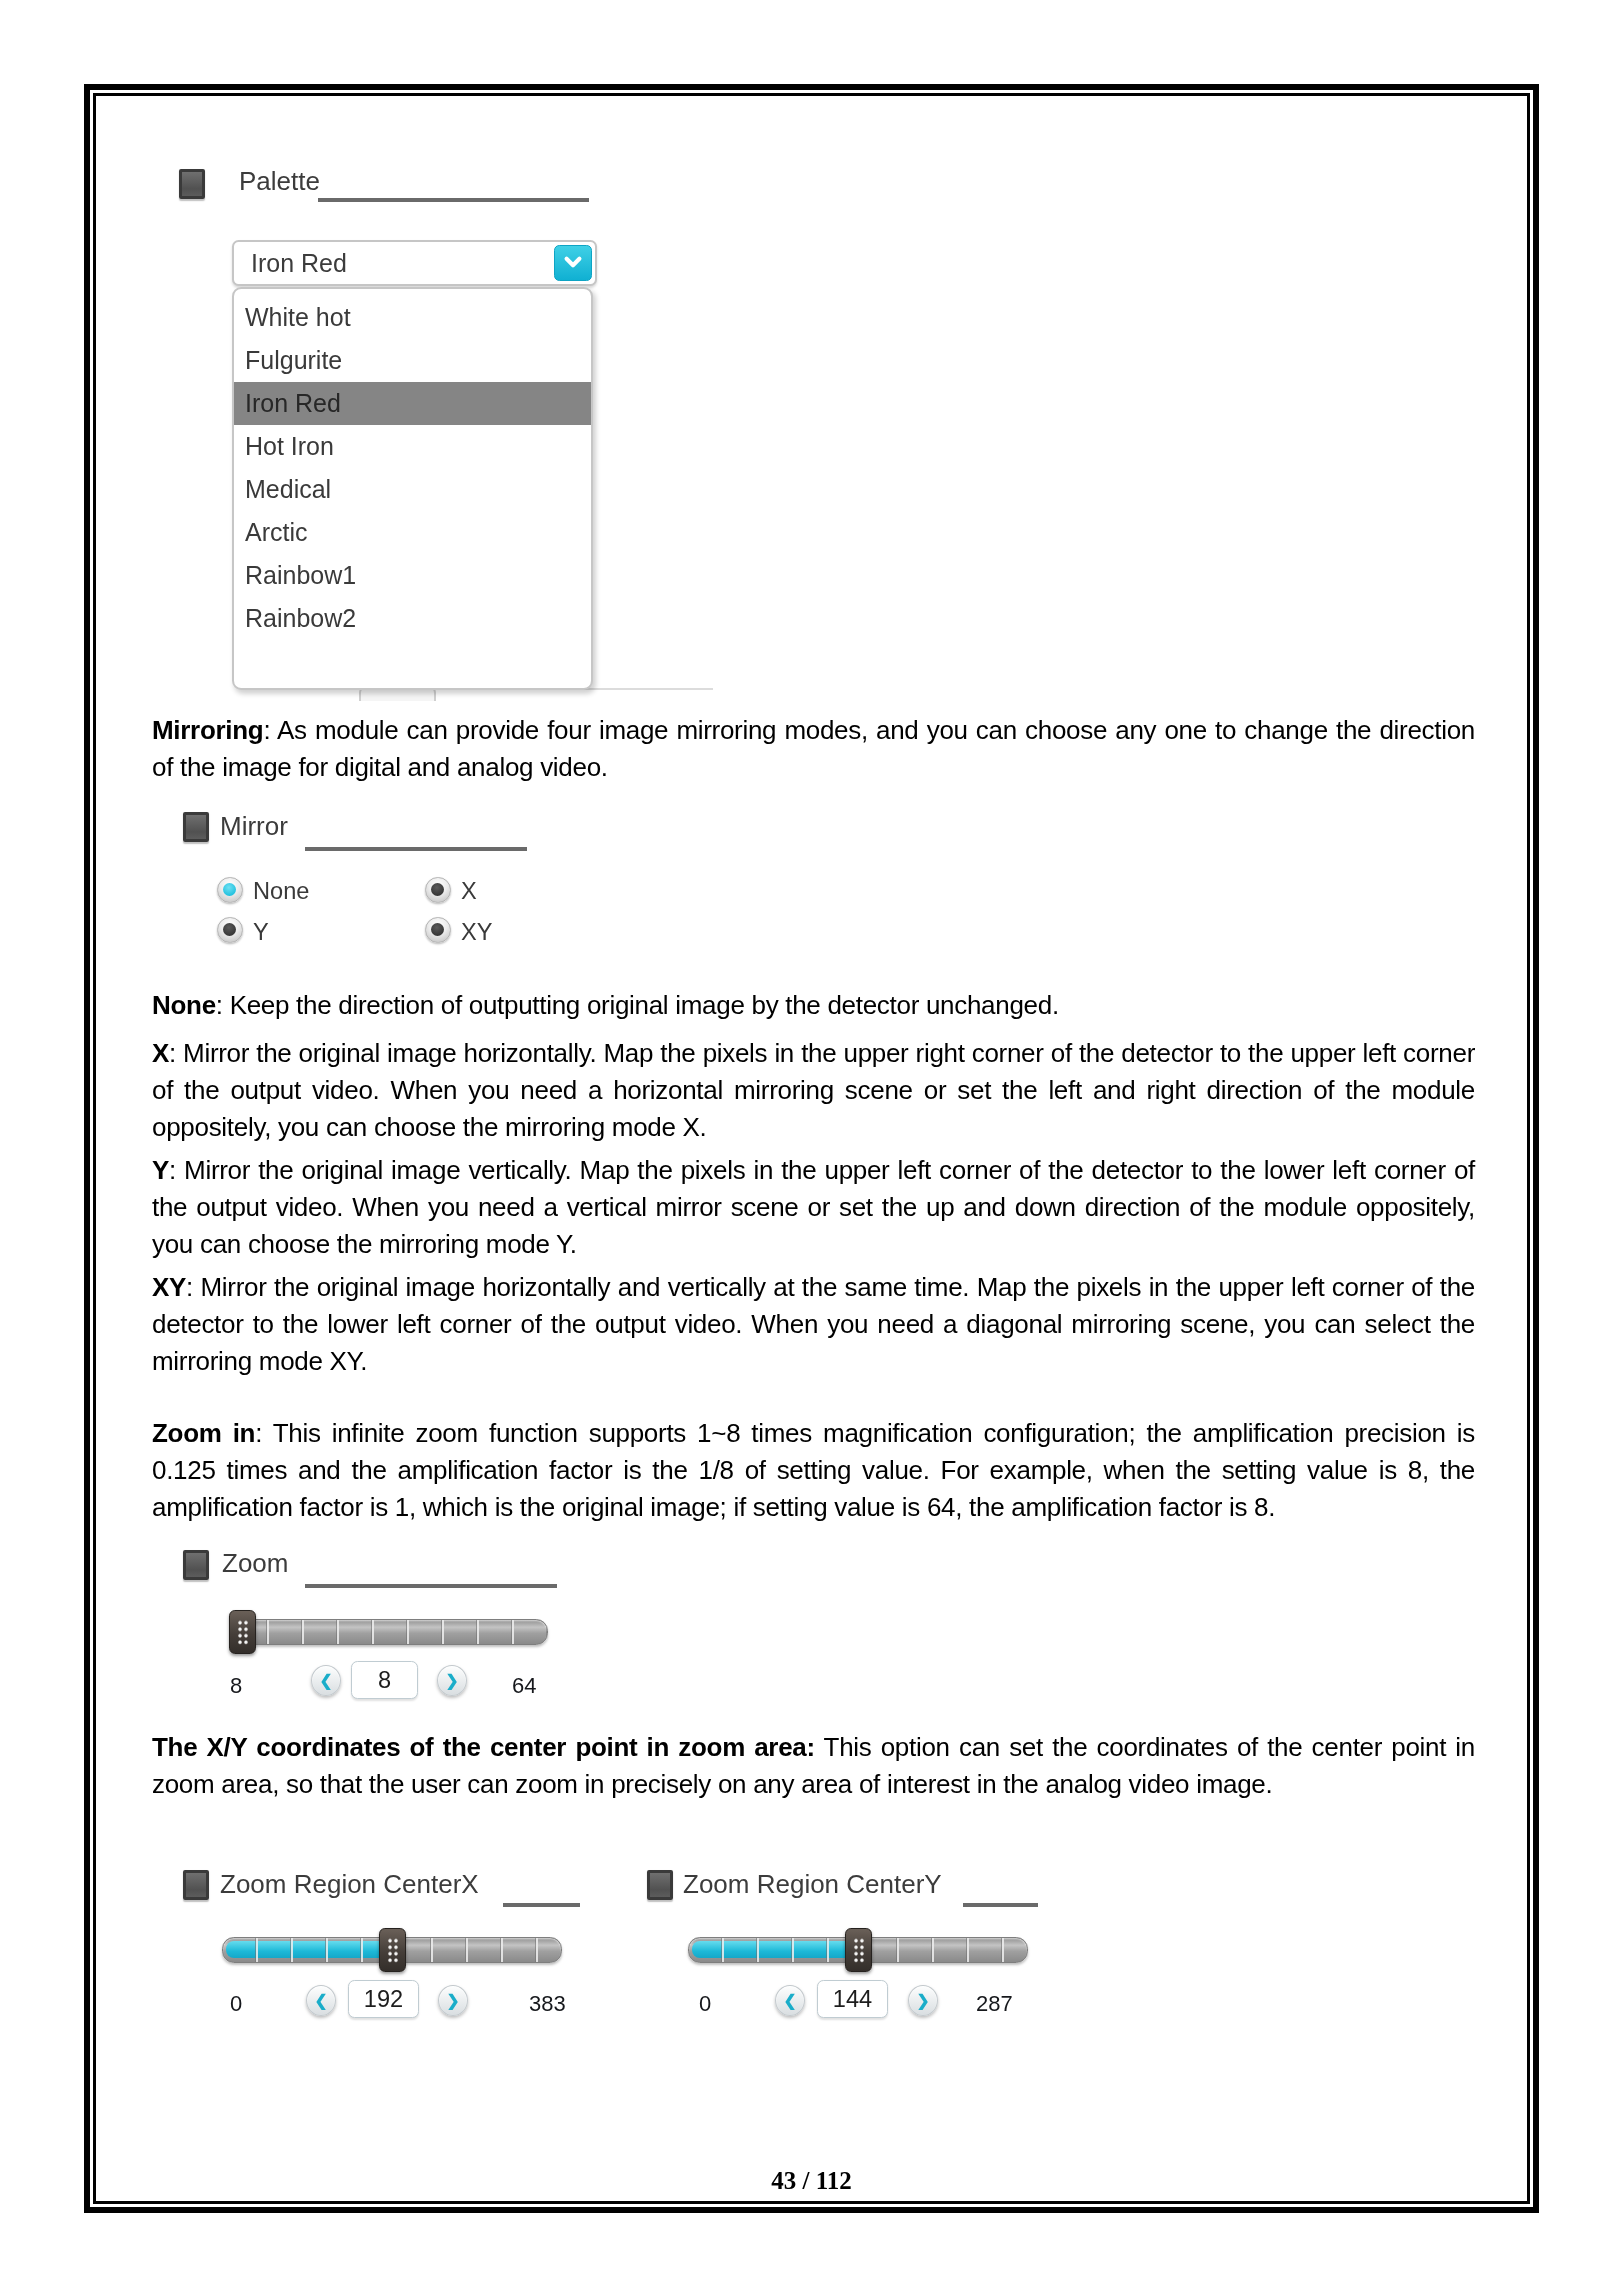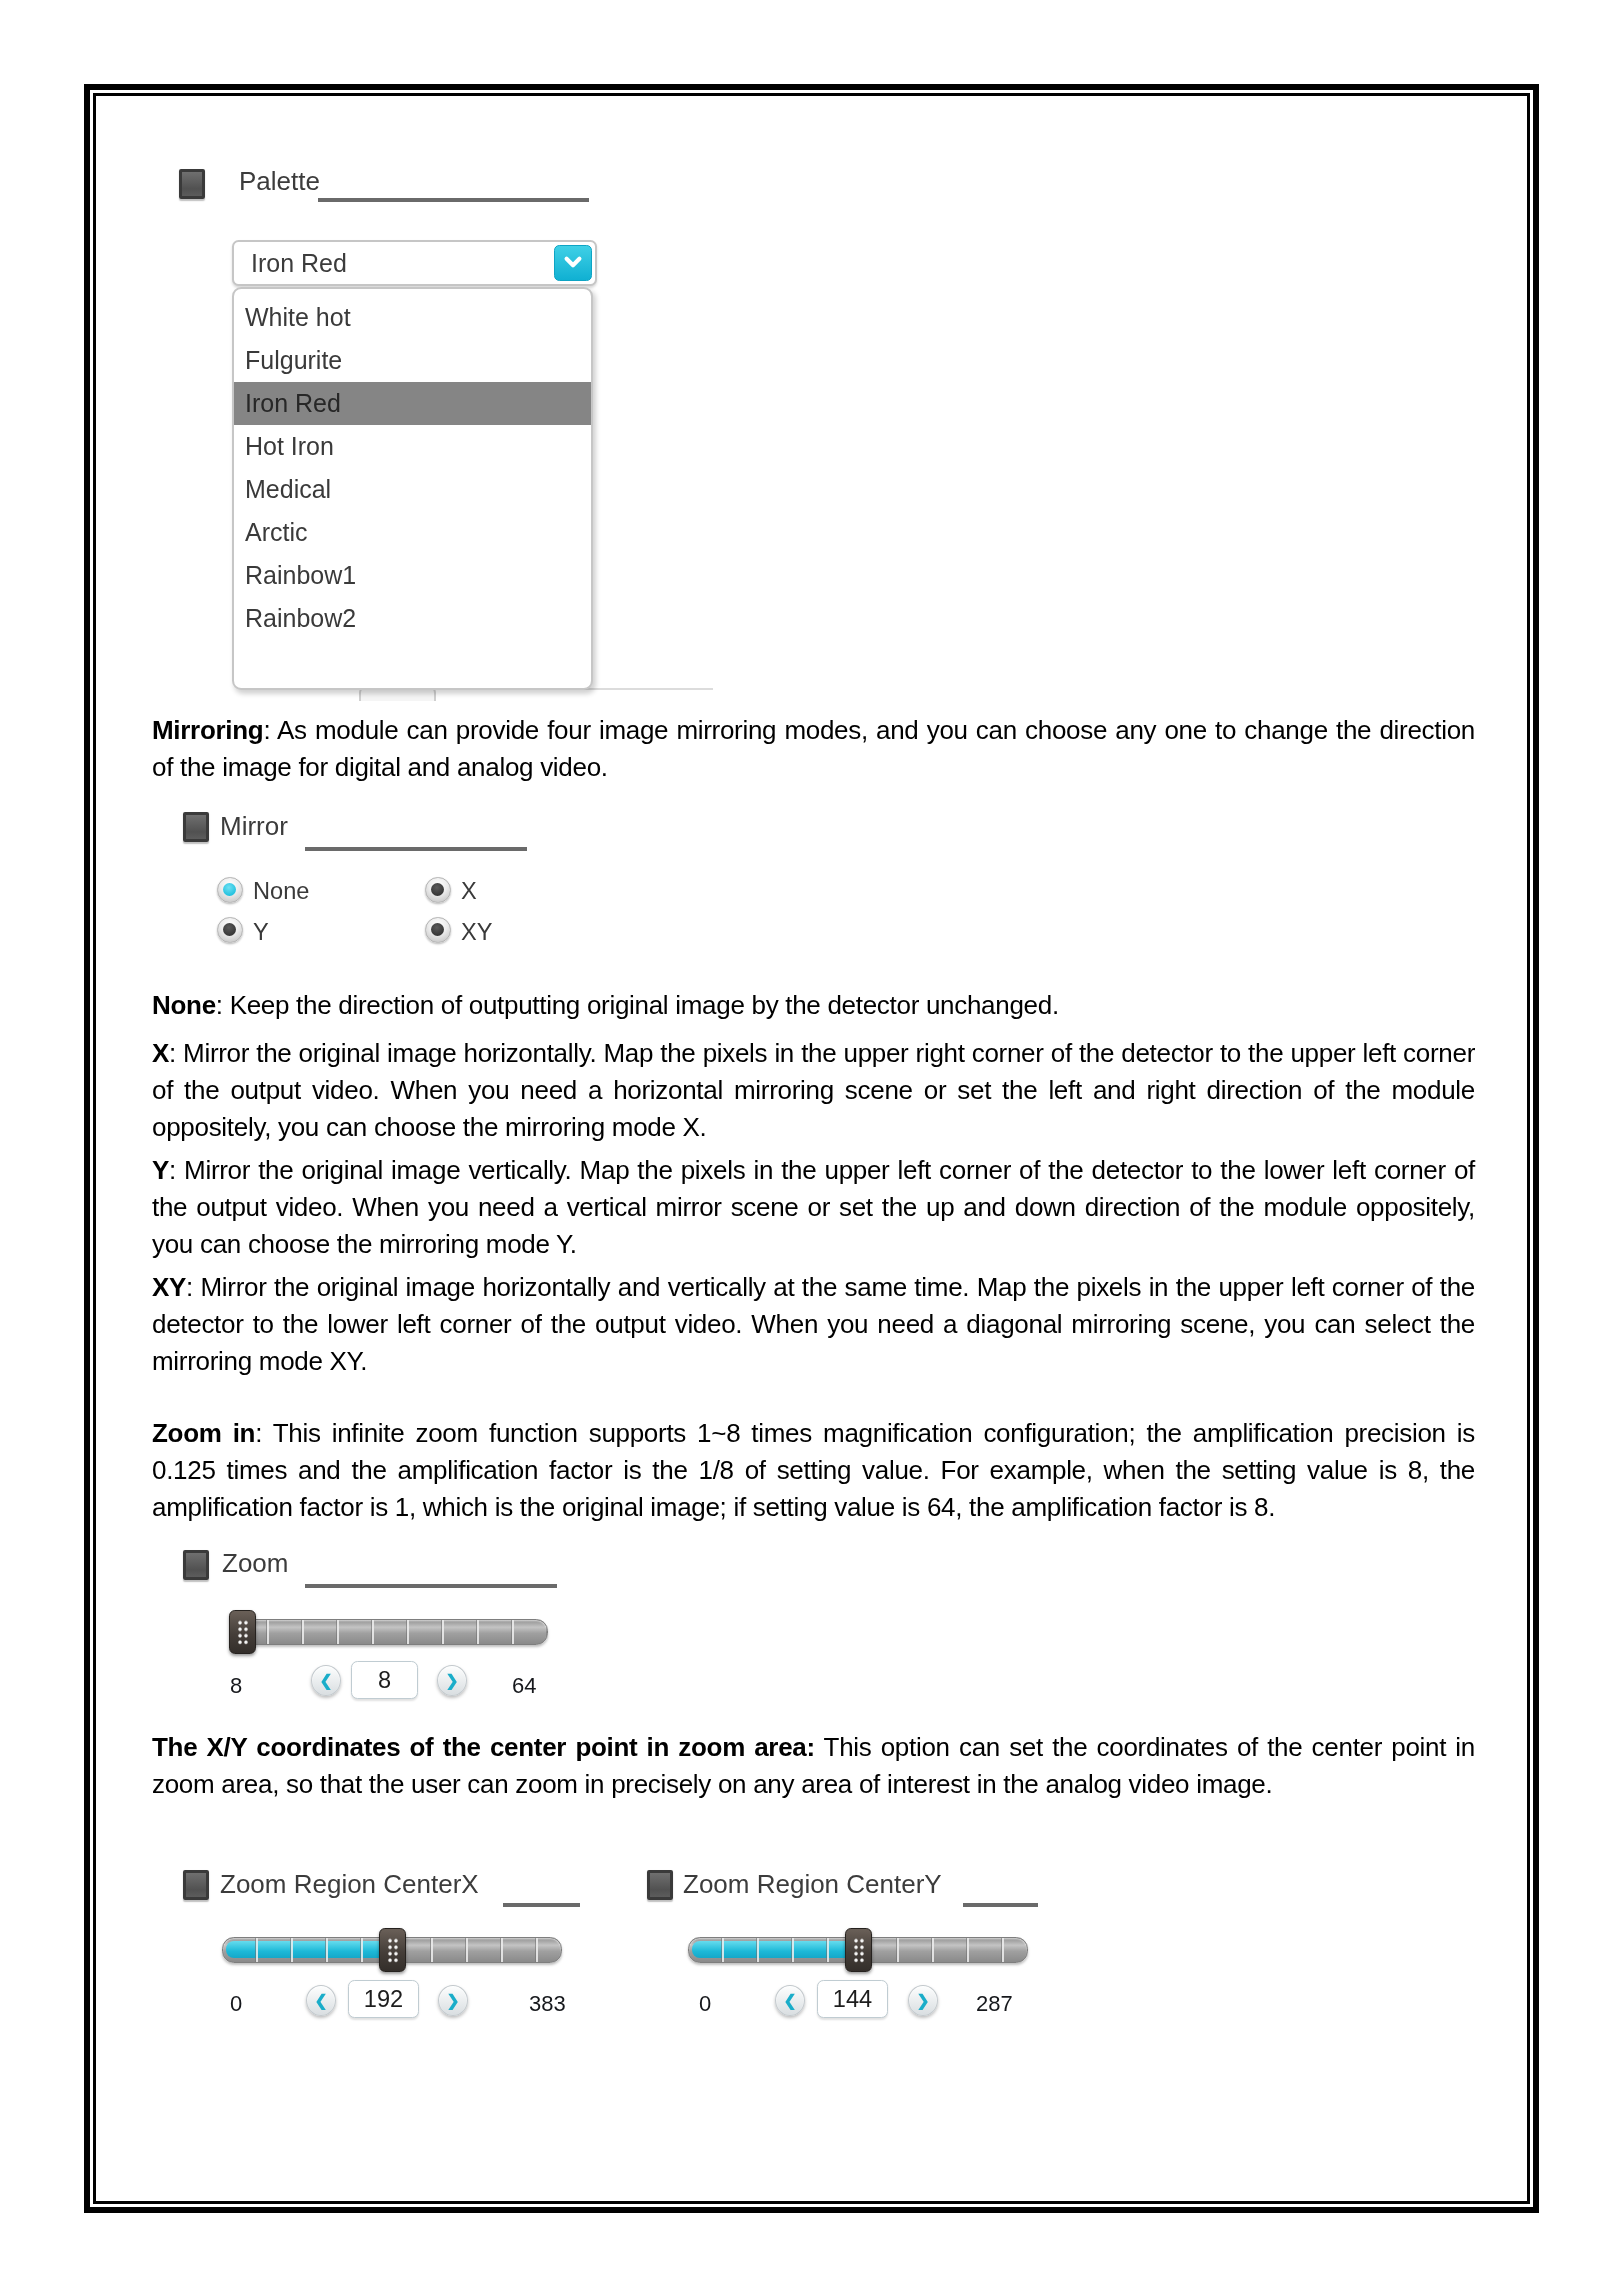--- a/index.html
+++ b/index.html
@@ -204,14 +204,15 @@
   <span class="minmax" style="left:699px;top:1991px;">0</span>
   <button class="arrow-btn" style="left:775px;top:1985px;">
       <span>❮</span>
     </button>
   <input class="val-box" style="left: 817px; top: 1980px; width: 71px;" value="144">
   <button class="arrow-btn" style="left:908px;top:1985px;">
       <span>❯</span>
     </button>
   <span class="minmax" style="left:976px;top:1991px;">287</span>
 
+  <div class="footer">43 / 112</div>
 </div>
 
 
 </body></html>

